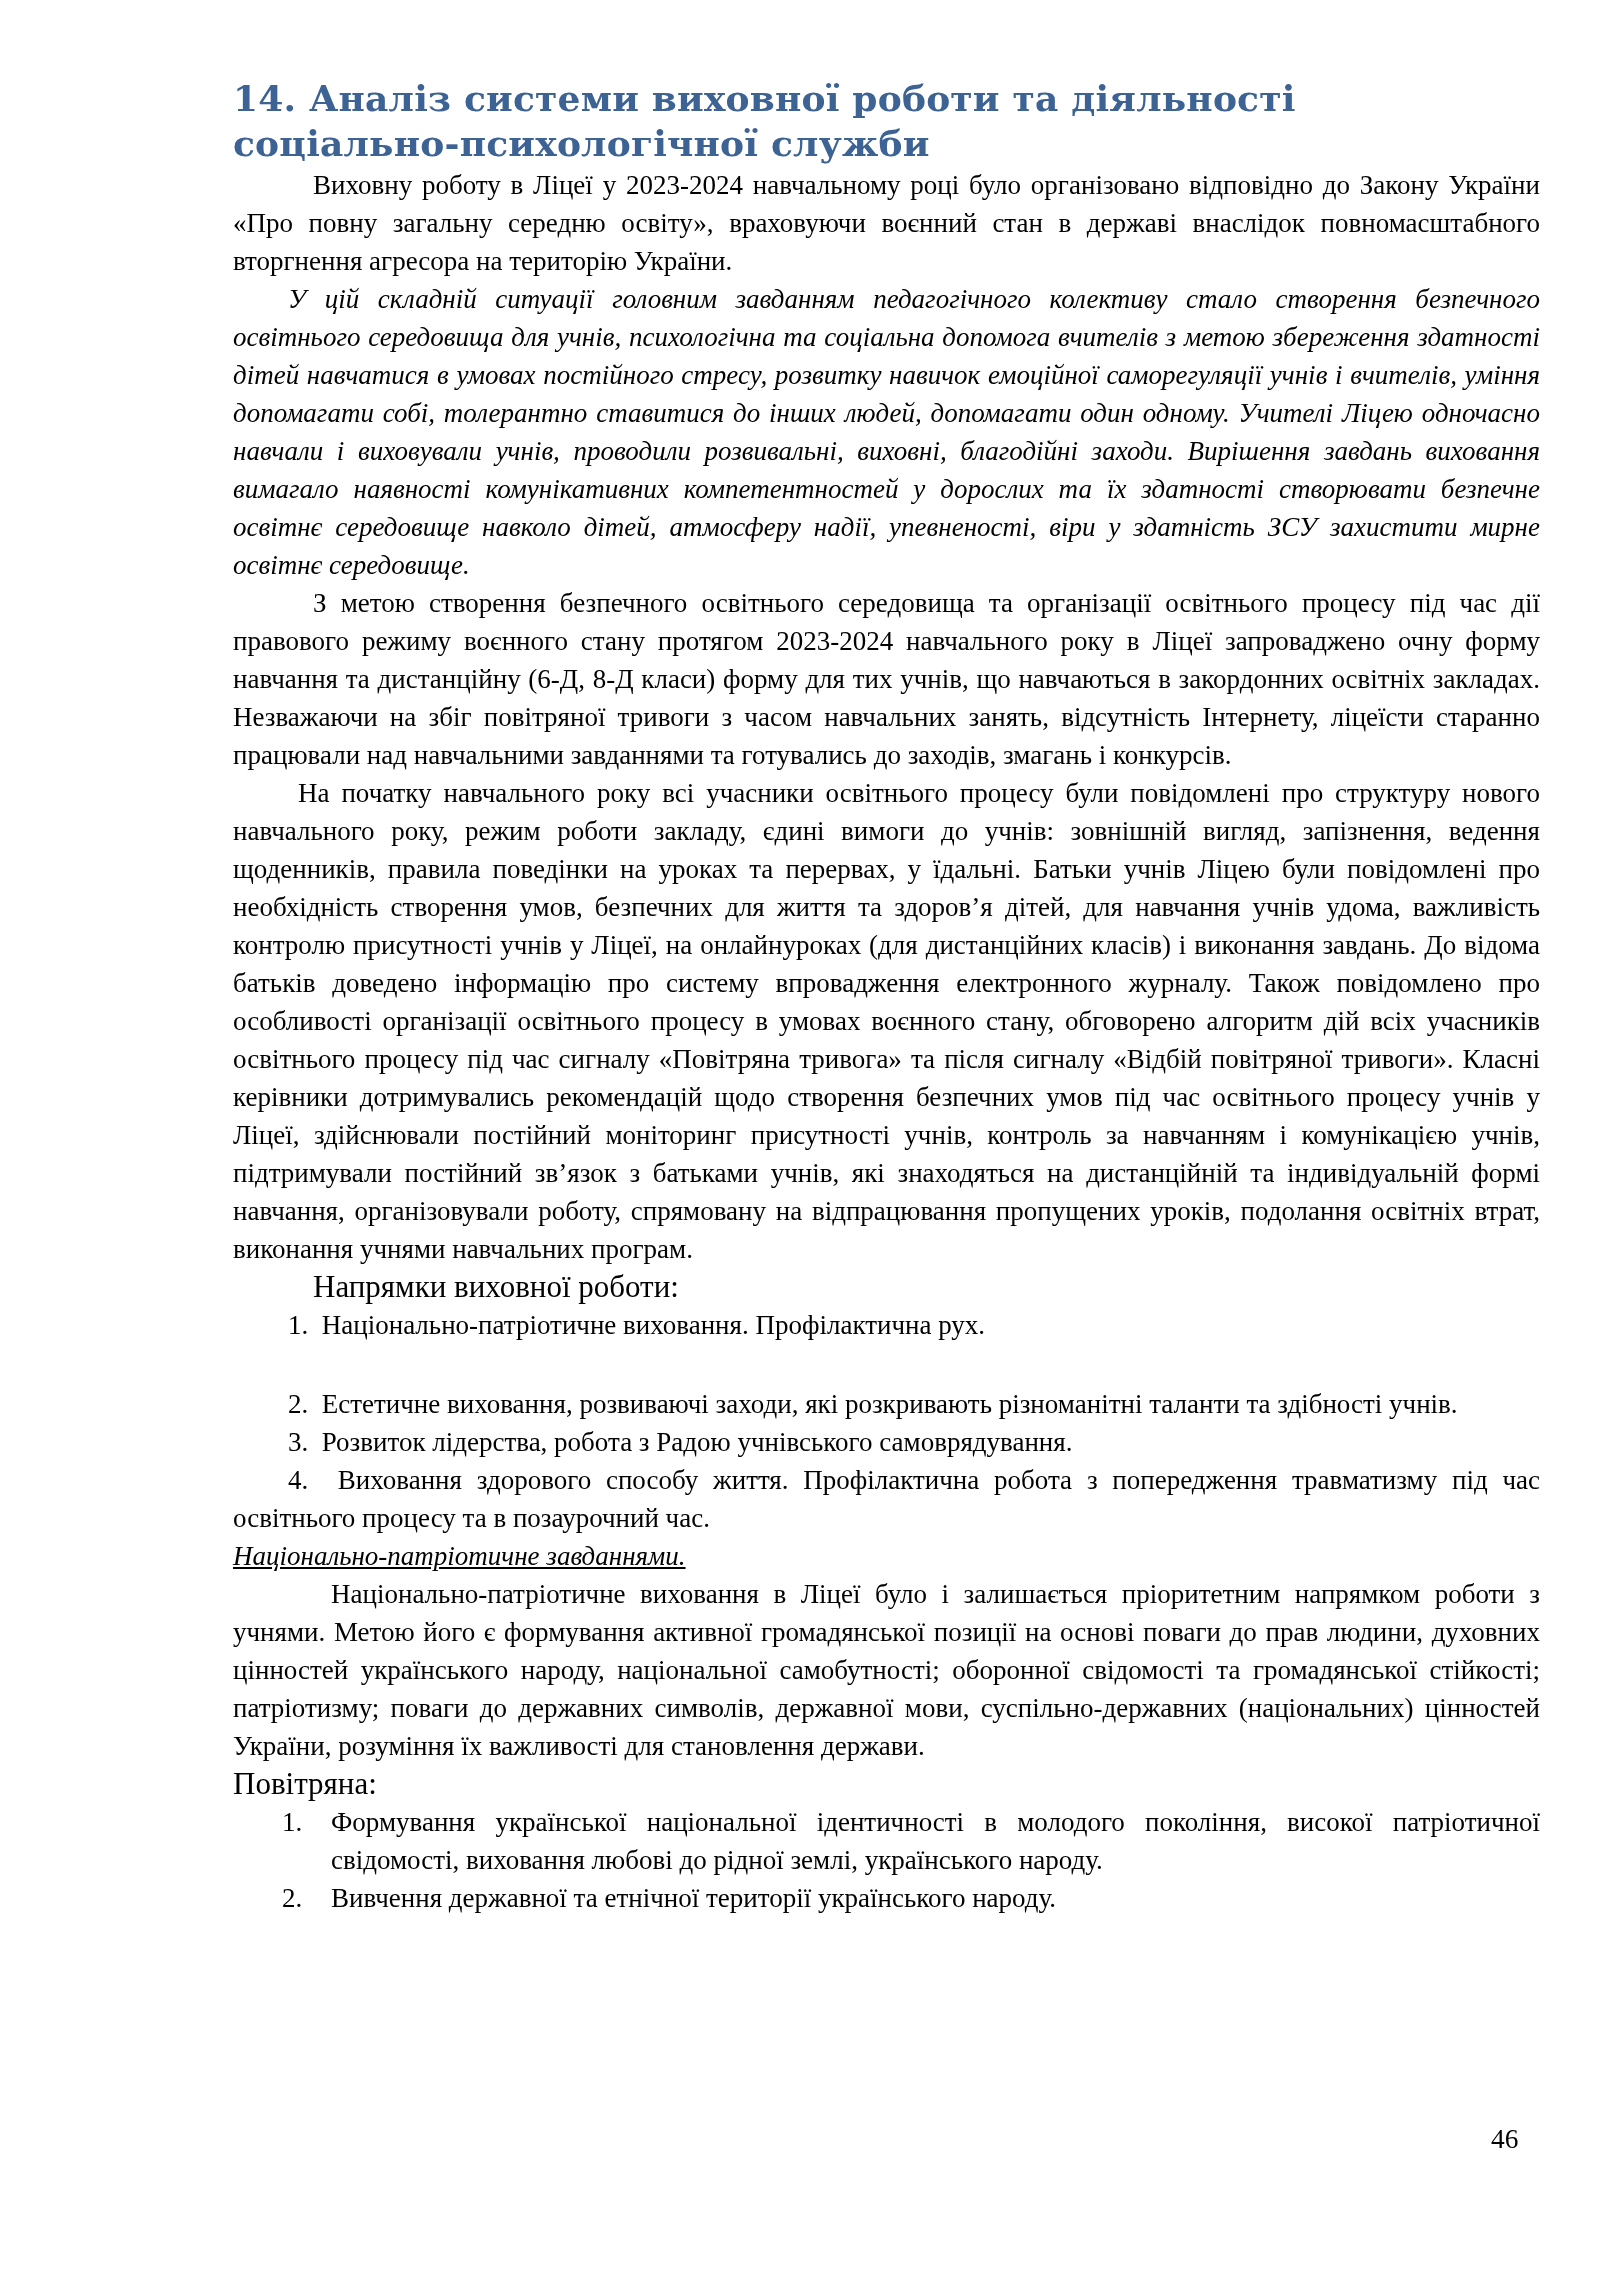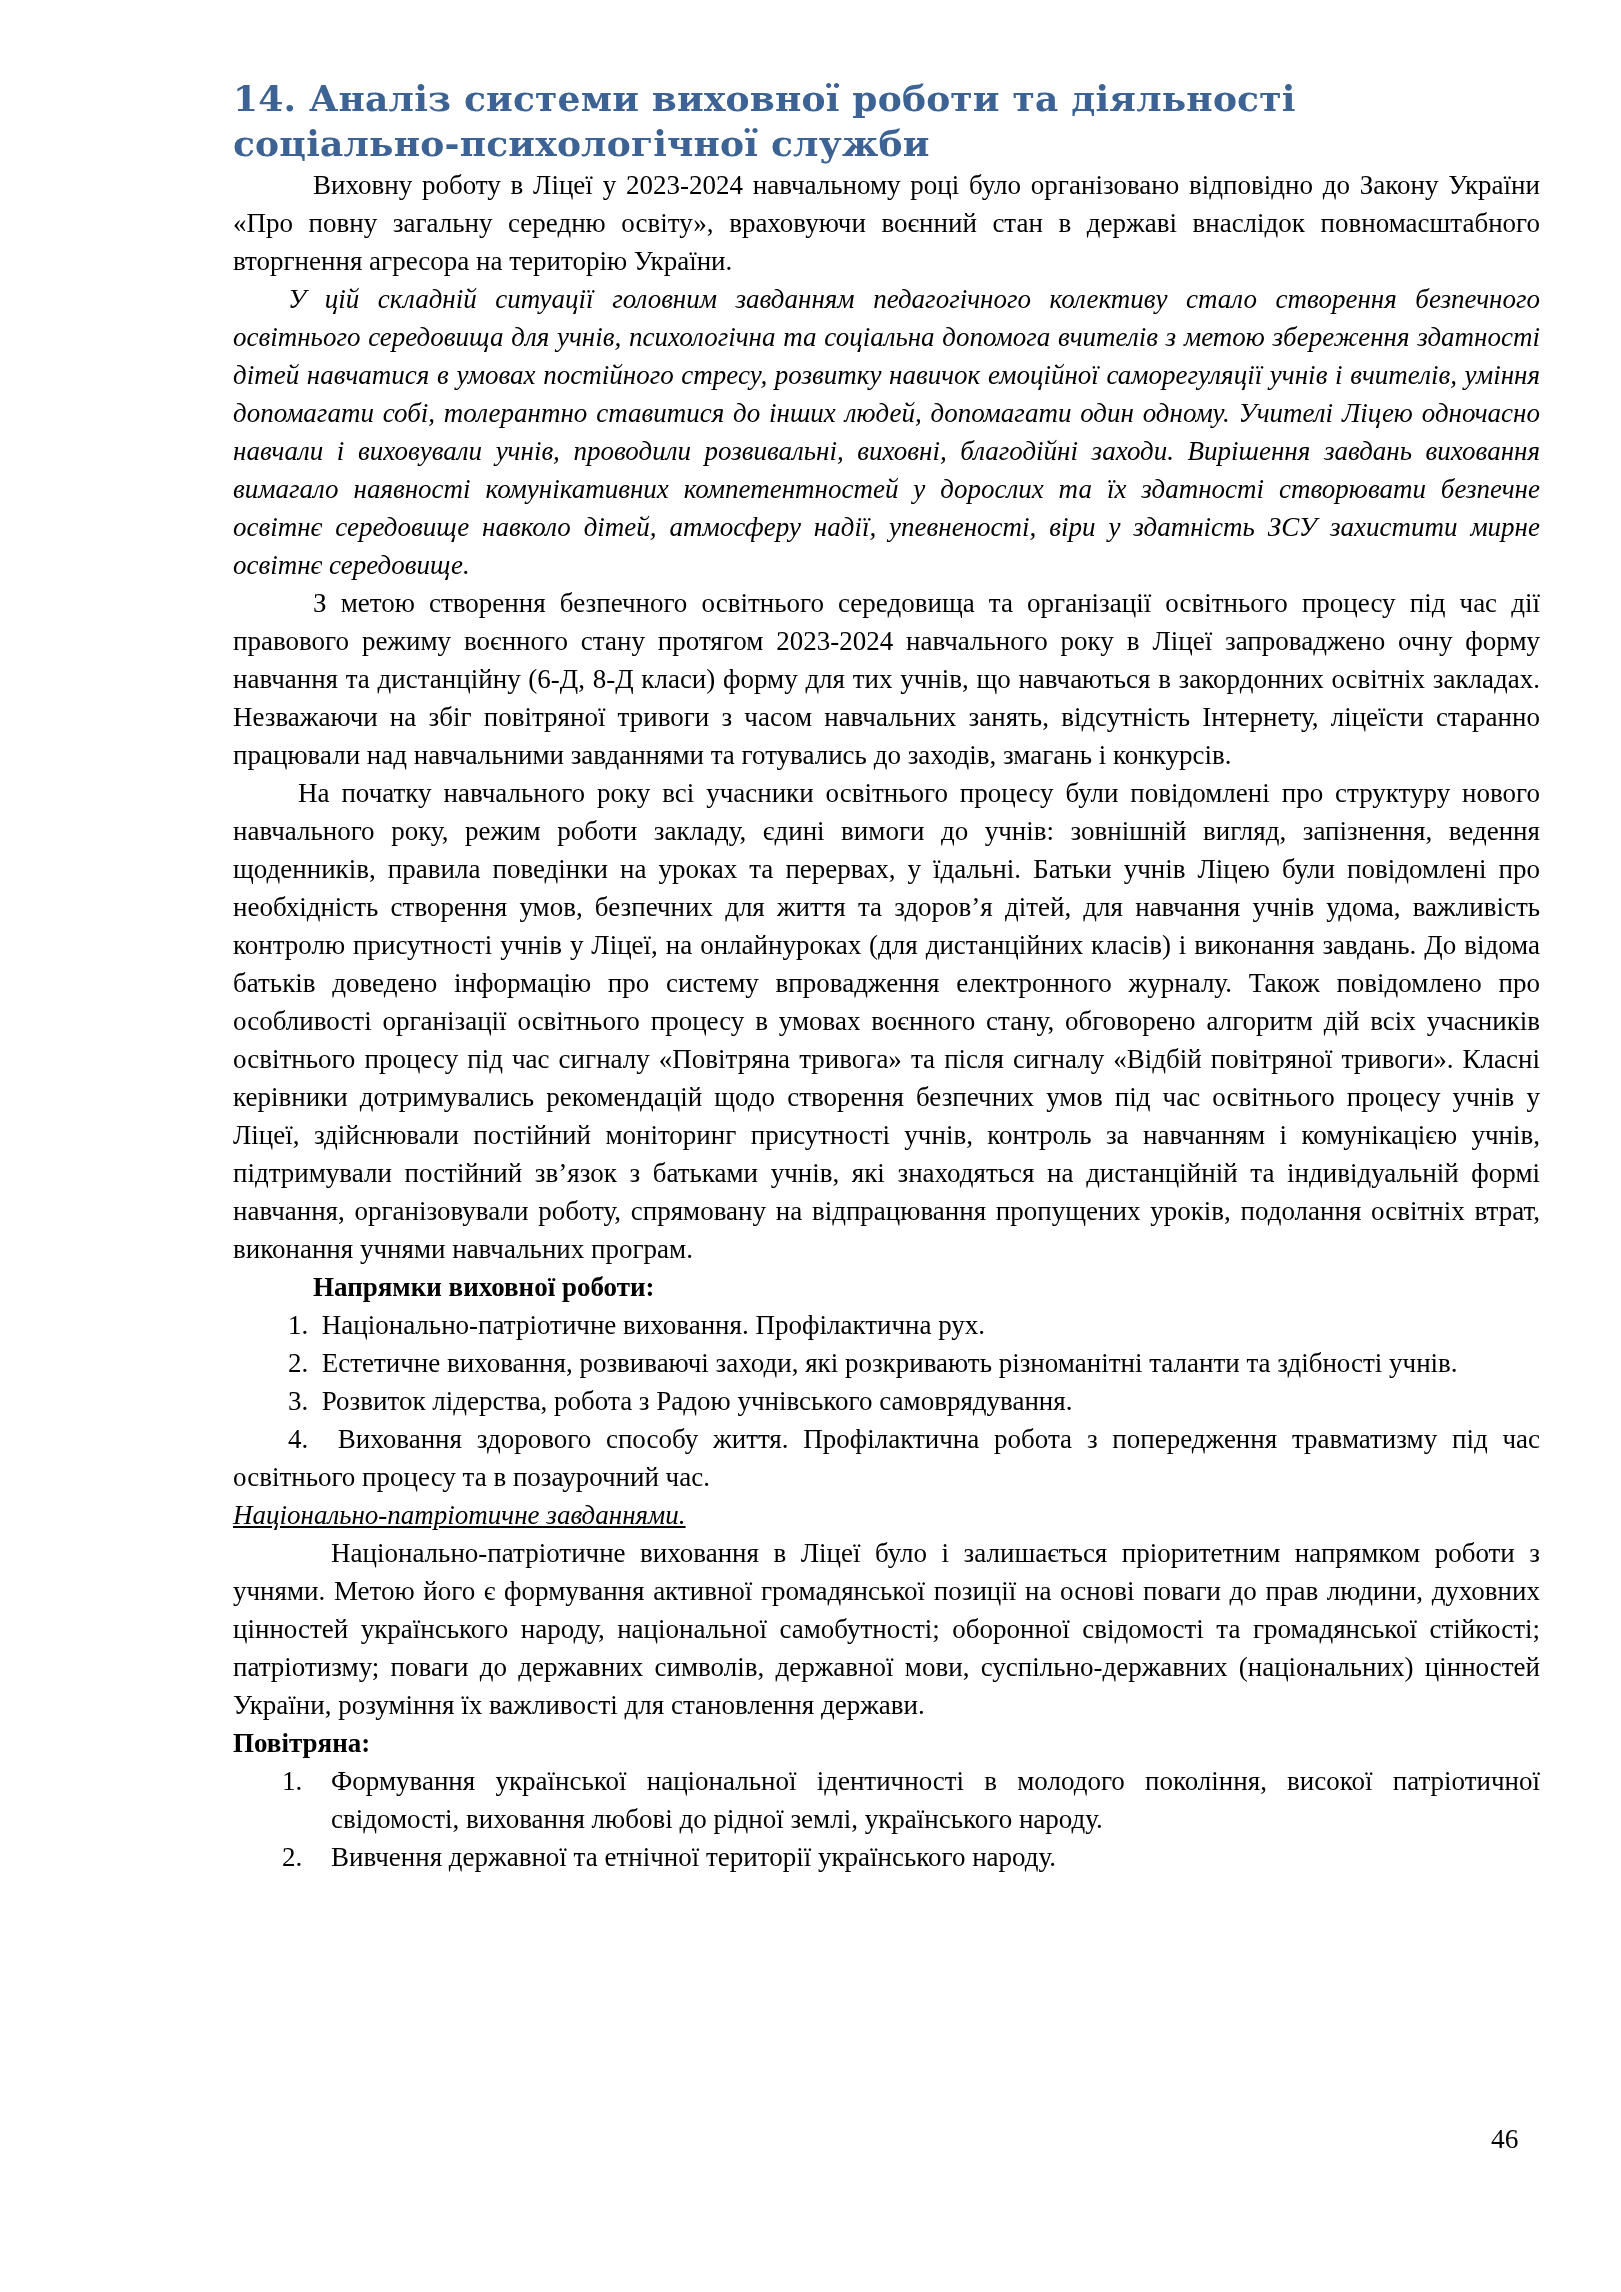--- a/index.html
+++ b/index.html
@@ -63,24 +63,23 @@
       text-align: justify;
     }
     .subheading {
       font-style: italic;
       text-decoration: underline;
       font-size: 27px;
       line-height: 38px;
       margin: 0;
     }
     .label-line {
-      font-size: 27px;
+      font-size: 31px;
       line-height: 38px;
       margin: 0;
-      font-weight: bold;
     }
     .page-number {
       position: absolute;
       left: 1491px;
       top: 2124px;
       font-size: 27.4px;
       line-height: 31px;
     }
   </style>
 </head>
@@ -95,21 +94,21 @@
   <p class="body-text p-indent-lg">Виховну роботу в Ліцеї у  2023-2024 навчальному році було організовано відповідно до Закону України «Про повну загальну середню освіту», враховуючи воєнний стан в державі внаслідок повномасштабного вторгнення агресора на територію України.</p>
   <p class="body-text p-indent-md">У цій складній ситуації головним завданням педагогічного колективу  стало створення безпечного освітнього середовища для учнів, психологічна та соціальна допомога  вчителів з метою збереження здатності дітей навчатися в умовах постійного стресу, розвитку навичок емоційної саморегуляції учнів і вчителів, уміння допомагати собі, толерантно ставитися до інших людей, допомагати один одному. Учителі Ліцею одночасно навчали і виховували учнів, проводили розвивальні, виховні, благодійні заходи. Вирішення завдань виховання вимагало наявності комунікативних компетентностей у дорослих та їх здатності створювати безпечне освітнє середовище навколо дітей, атмосферу надії, упевненості, віри у здатність ЗСУ захистити мирне освітнє середовище.</p>
   <p class="body-text p-indent-lg">З метою створення безпечного освітнього середовища та організації освітнього процесу під час дії правового режиму воєнного стану протягом 2023-2024 навчального року в Ліцеї  запроваджено очну форму навчання та дистанційну (6-Д, 8-Д класи) форму  для тих учнів, що навчаються в закордонних освітніх закладах.  Незважаючи на збіг повітряної тривоги з часом навчальних занять, відсутність Інтернету, ліцеїсти старанно працювали над навчальними завданнями та готувались до заходів, змагань і конкурсів.</p>
   <p class="body-text p-indent-sm">На початку навчального року всі учасники освітнього процесу були повідомлені про структуру нового навчального року, режим роботи закладу, єдині вимоги до учнів: зовнішній вигляд, запізнення, ведення щоденників, правила поведінки на уроках та перервах, у їдальні.  Батьки учнів  Ліцею були повідомлені про необхідність створення умов, безпечних для життя та здоров’я дітей, для навчання учнів удома, важливість контролю присутності учнів у Ліцеї, на онлайнуроках (для дистанційних класів) і виконання завдань. До відома батьків доведено інформацію про систему впровадження електронного журналу. Також повідомлено про особливості організації освітнього процесу в умовах воєнного стану, обговорено алгоритм дій всіх учасників освітнього процесу під час сигналу «Повітряна тривога» та після сигналу «Відбій повітряної тривоги». Класні керівники дотримувались рекомендацій щодо створення безпечних умов під час освітнього процесу учнів у Ліцеї, здійснювали постійний моніторинг присутності учнів, контроль за навчанням і комунікацією учнів,  підтримували постійний зв’язок з батьками учнів, які знаходяться на дистанційній та індивідуальній формі навчання, організовували роботу, спрямовану на відпрацювання пропущених уроків, подолання освітніх втрат, виконання учнями навчальних програм.</p>
 
   <p class="label-line p-indent-l2" style="text-indent:80px;">Напрямки виховної роботи:</p>
 
   <p class="num-item indent-first" style="text-indent:55px;">
     <span>1.</span>&nbsp;&nbsp;<span>Національно-патріотичне виховання. Профілактична рух.</span>
   </p>
-  <p class="num-item indent-first" style="text-indent:55px;">
+  <p class="num-item indent-first" style="text-indent:55px;margin-top:41px;">
     <span>2.</span>&nbsp;&nbsp;<span>Естетичне виховання, розвиваючі заходи, які розкривають різноманітні таланти та здібності учнів.</span>
   </p>
   <p class="num-item indent-first" style="text-indent:55px;">
     <span>3.</span>&nbsp;&nbsp;<span>Розвиток лідерства, робота з Радою учнівського самоврядування.</span>
   </p>
   <p class="num-item indent-first" style="text-indent:55px;">
     <span>4.</span>&nbsp;&nbsp;<span>Виховання здорового способу життя. Профілактична робота з попередження травматизму під час освітнього процесу та в позаурочний час.</span>
   </p>
 
   <p class="subheading">Національно-патріотичне завданнями.</p>

